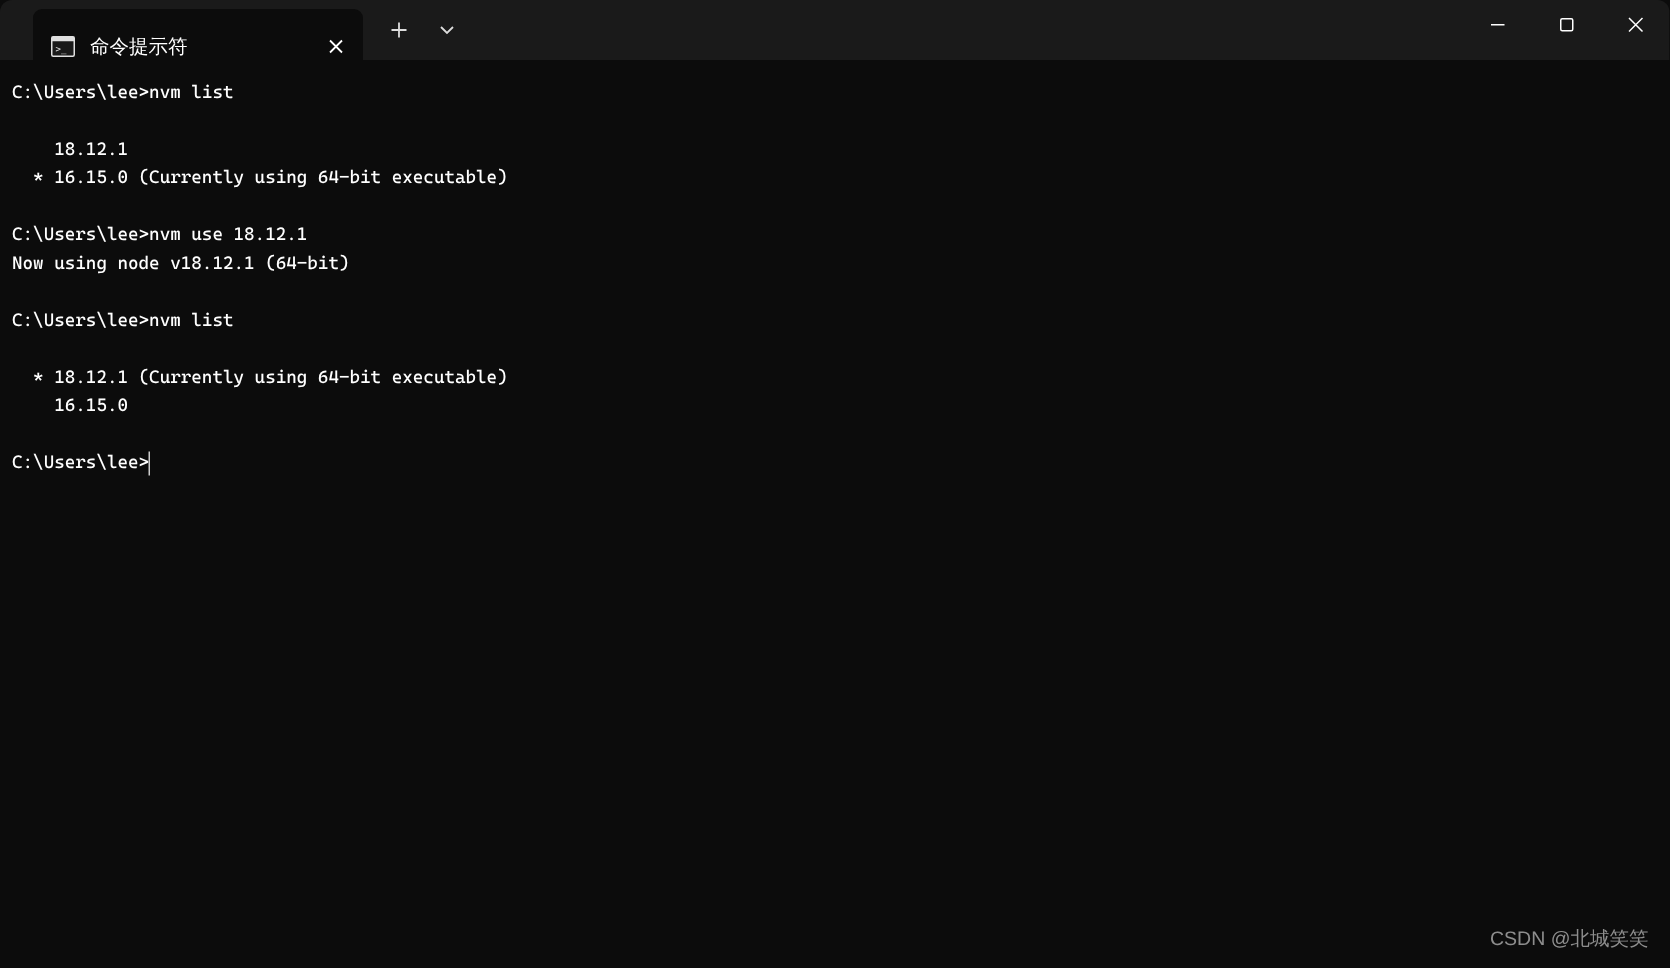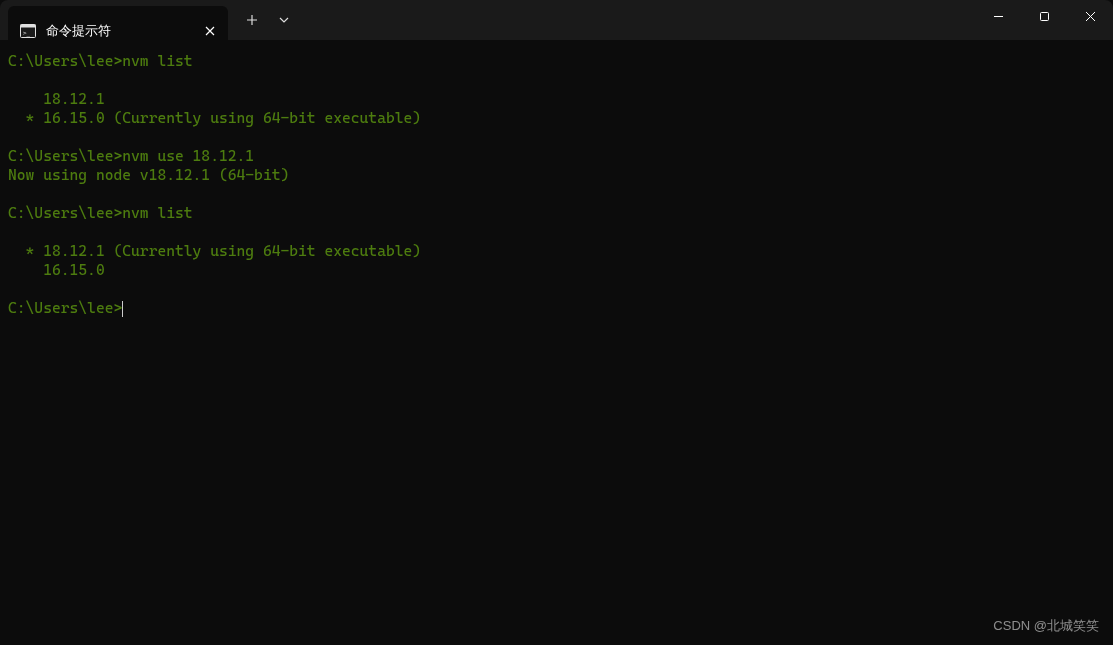--- a/index.html
+++ b/index.html
@@ -22,21 +22,21 @@
       display: flex;
       align-items: flex-end;
       position: relative;
     }
     .tab {
       display: flex;
       align-items: center;
       background: #0c0c0c;
       height: 34px;
       padding: 16px 8px 0 12px;
-      margin-left: 8px;
+      margin-left: 22px;
       border-top-left-radius: 6px;
       border-top-right-radius: 6px;
       gap: 10px;
       min-width: 220px;
       justify-content: space-between;
     }
     .tab-left {
       display: flex;
       align-items: center;
       gap: 10px;
@@ -94,22 +94,22 @@
       width: 46px;
       height: 32px;
       display: flex;
       align-items: center;
       justify-content: center;
       color: #ffffff;
       cursor: pointer;
     }
     .terminal {
       padding: 12px 8px;
-      color: #4d7c0f;
-      font-size: 15px;
+      color: #ffffff;
+      font-size: 12px;
       line-height: 19px;
     }
     .terminal pre {
       font-family: Consolas, "Cascadia Mono", monospace;
       white-space: pre;
     }
     .cursor-box {
       display: inline-block;
       width: 1px;
       height: 16px;

